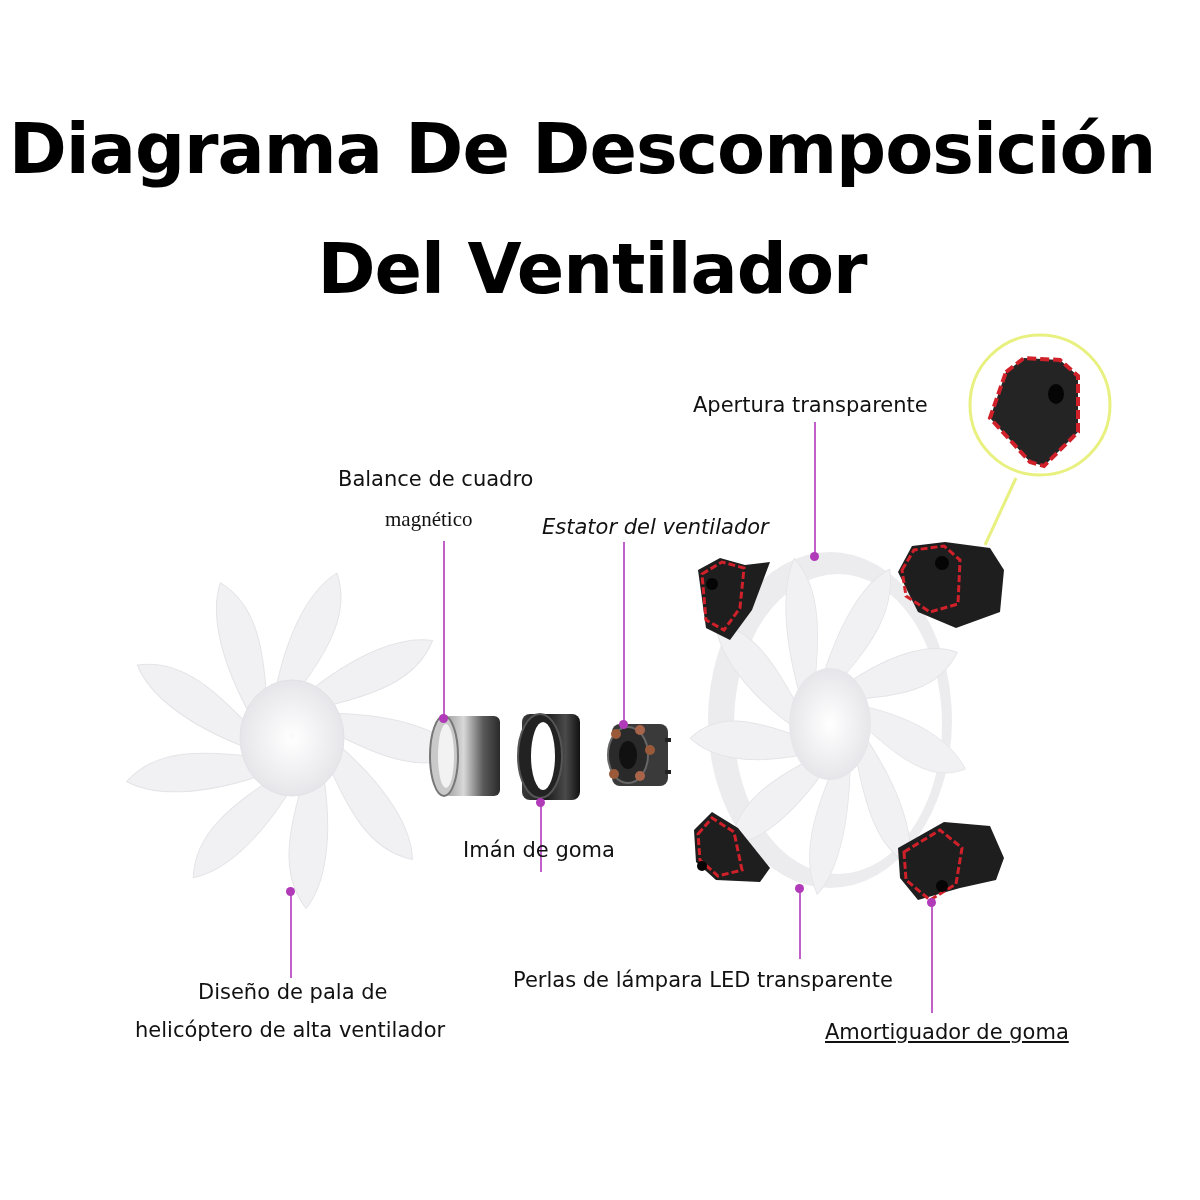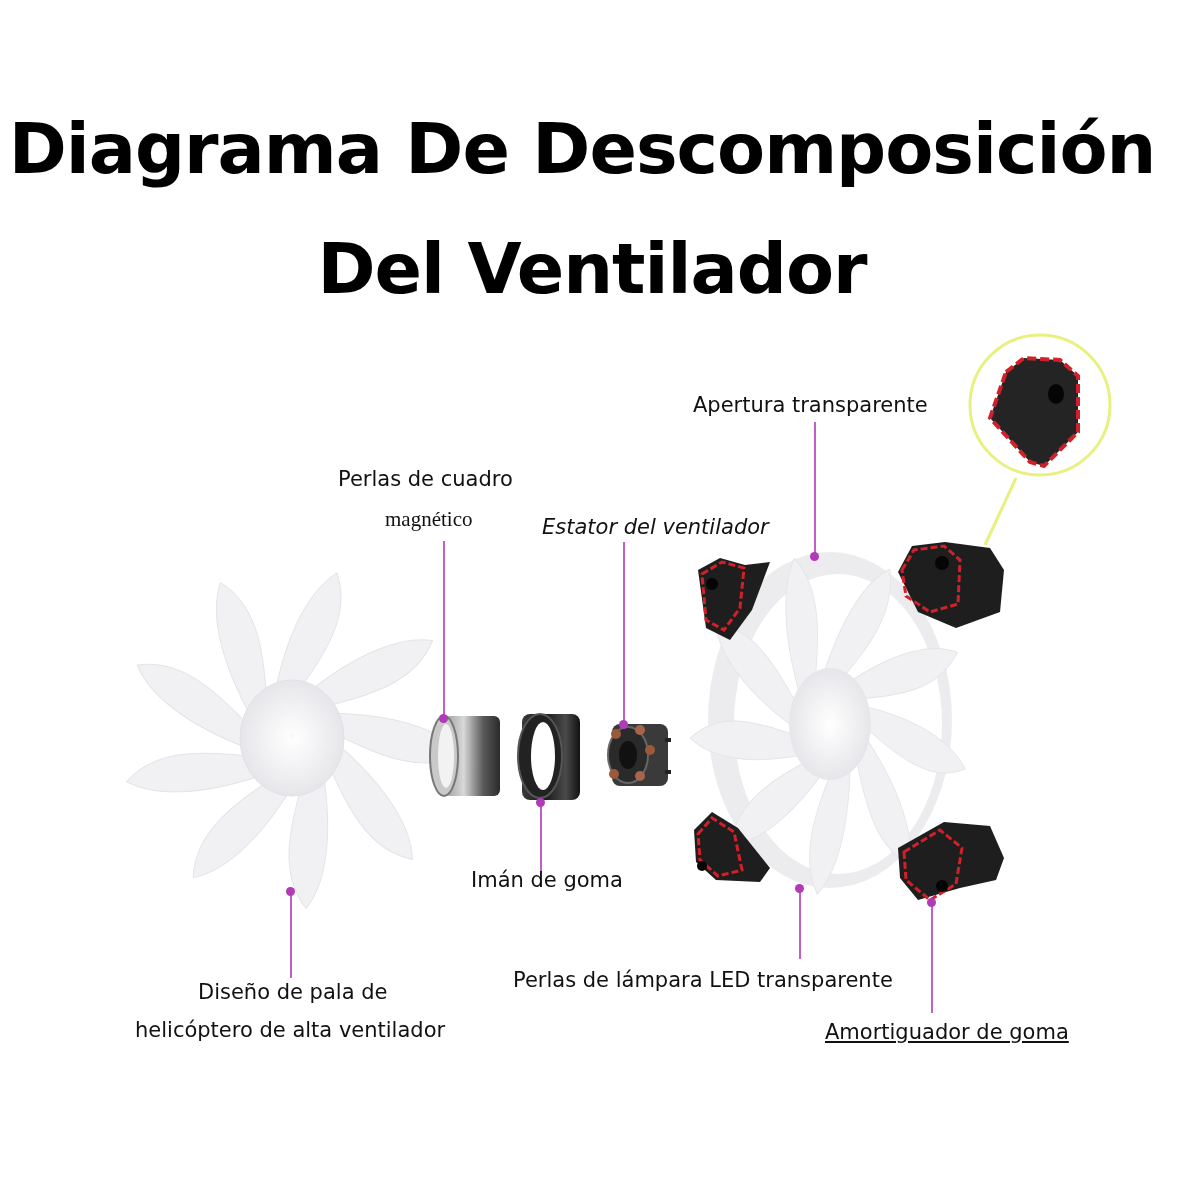--- a/index.html
+++ b/index.html
@@ -183,21 +183,21 @@
 
 <div class="leader" style="left:290px; top:892px; height:86px;"></div>
 <div class="dot" style="left:286px; top:887px;"></div>
 
 <div class="leader" style="left:799px; top:889px; height:70px;"></div>
 <div class="dot" style="left:795px; top:884px;"></div>
 
 <div class="leader" style="left:931px; top:903px; height:110px;"></div>
 <div class="dot" style="left:927px; top:898px;"></div>
 
-<div class="label" style="left:338px; top:467px;">Perlas de cuadro</div>
+<div class="label" style="left:338px; top:467px;">Balance de cuadro</div>
 <div class="label" style="left:385px; top:507px;font-family:Liberation Serif, serif;">magnético</div>
 <div class="label" style="left:542px; top:515px;font-style:italic;">Estator del ventilador</div>
 <div class="label" style="left:693px; top:393px;">Apertura transparente</div>
-<div class="label" style="left:463px; top:868px;margin-left:8px;">Imán de goma</div>
+<div class="label" style="left:463px; top:838px;">Imán de goma</div>
 <div class="label" style="left:198px; top:980px;">Diseño de pala de</div>
 <div class="label" style="left:135px; top:1018px;">helicóptero de alta ventilador</div>
 <div class="label" style="left:513px; top:968px;">Perlas de lámpara LED transparente</div>
 <div class="label" style="left:825px; top:1020px;text-decoration:underline;">Amortiguador de goma</div>
 
 </body></html>

